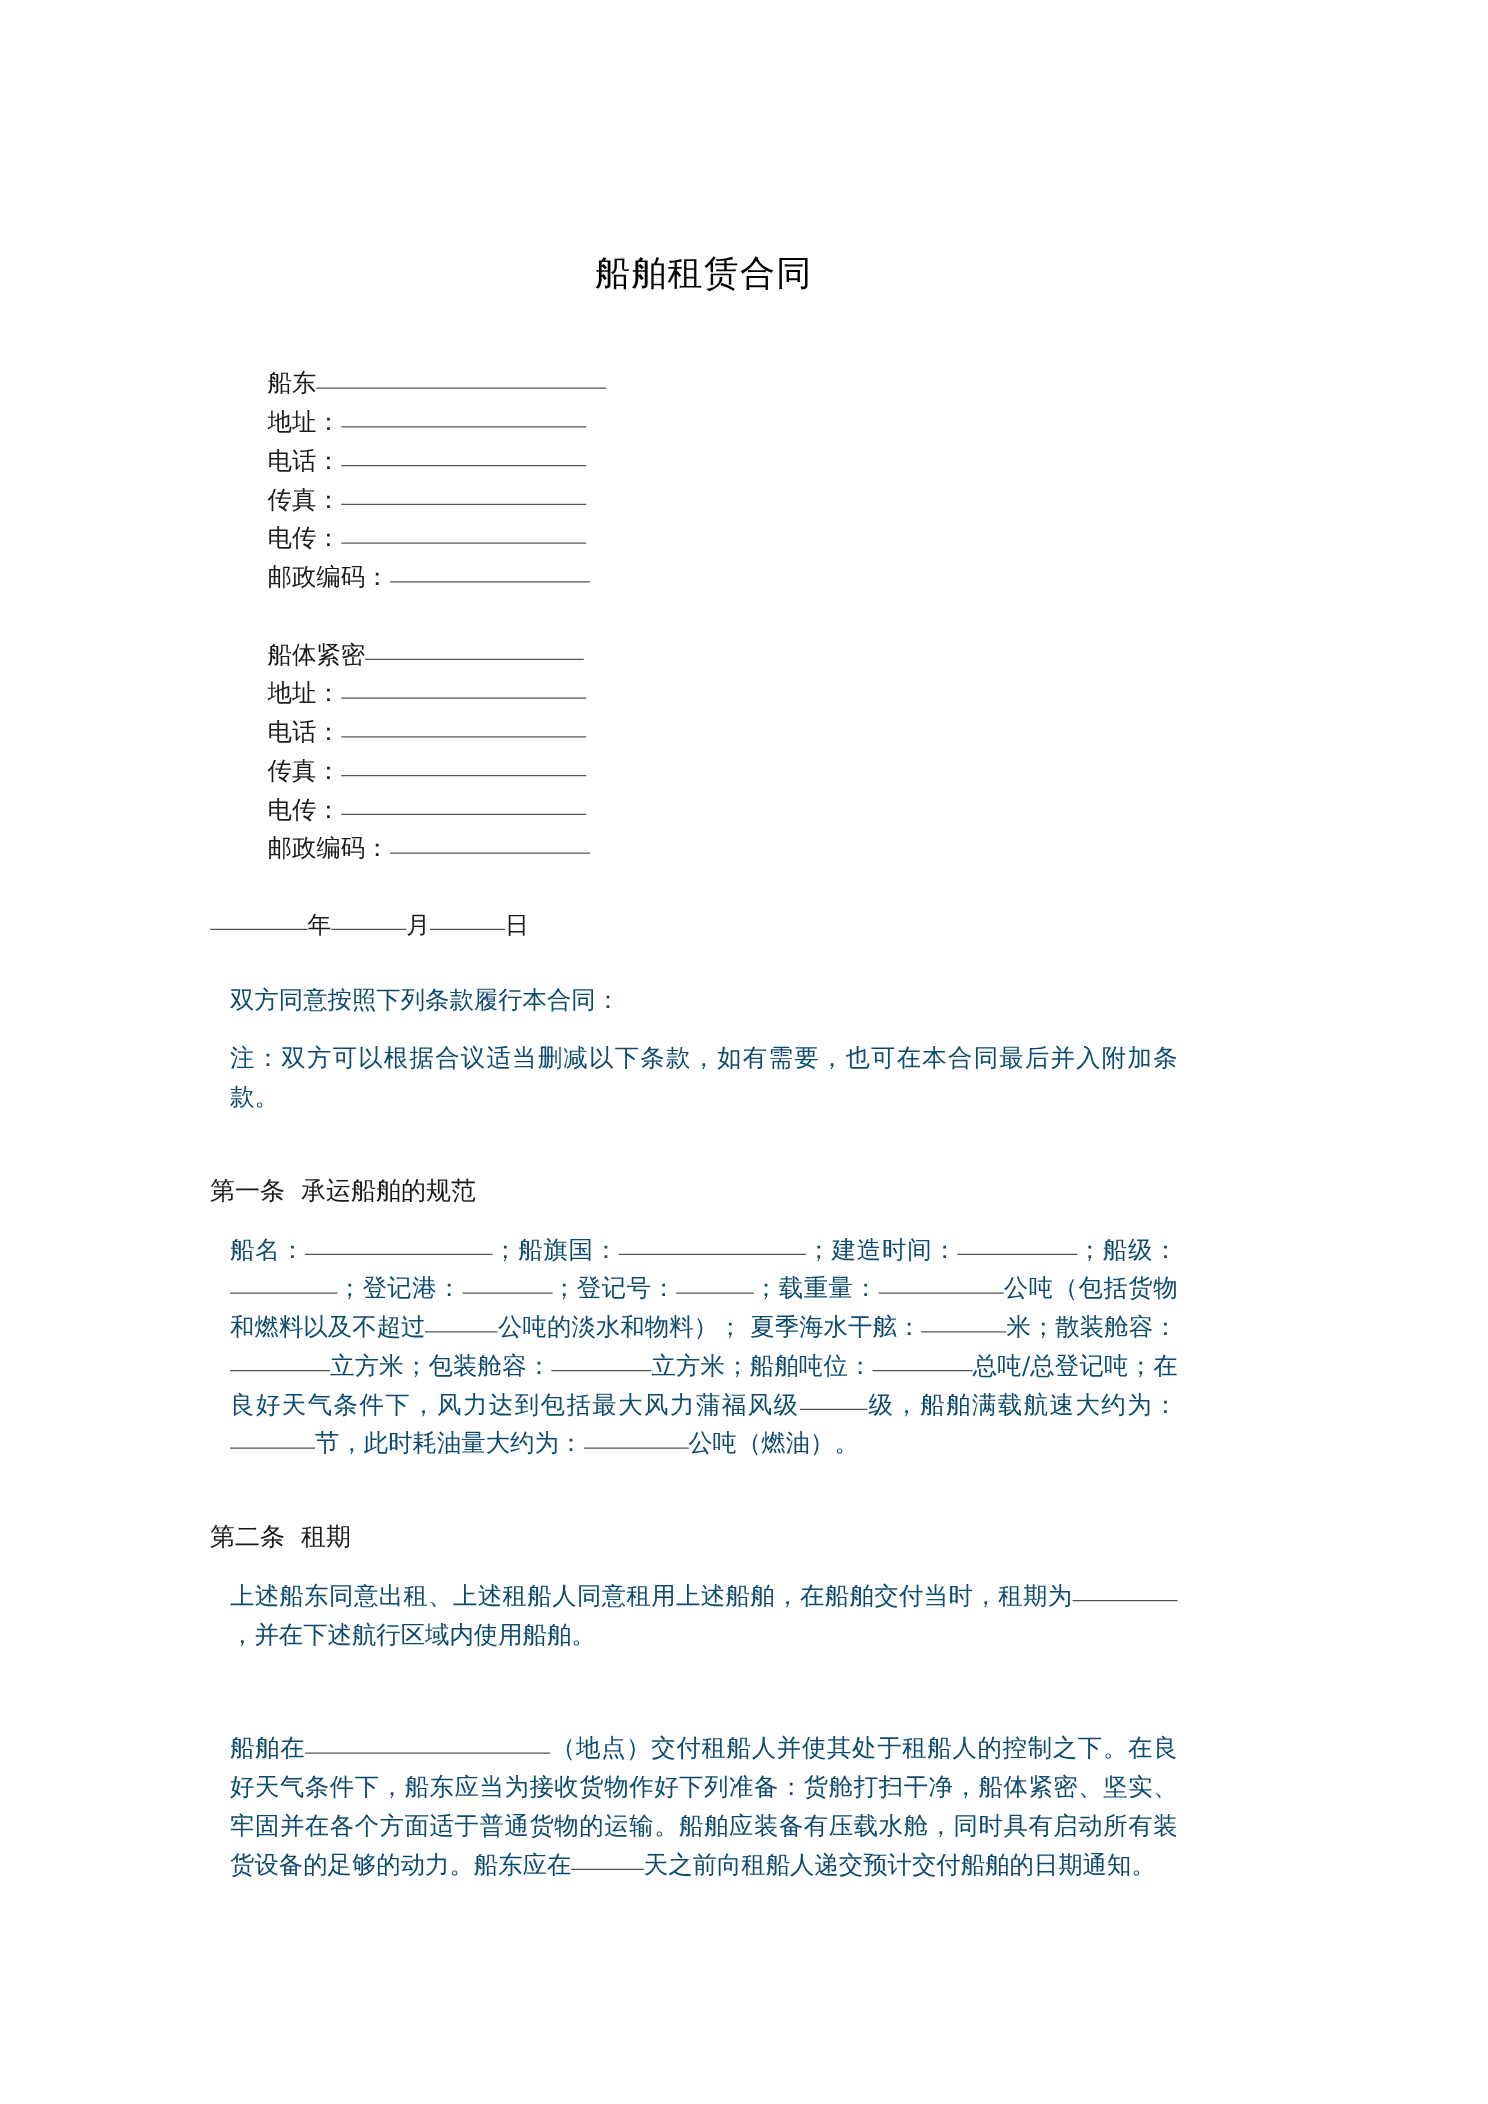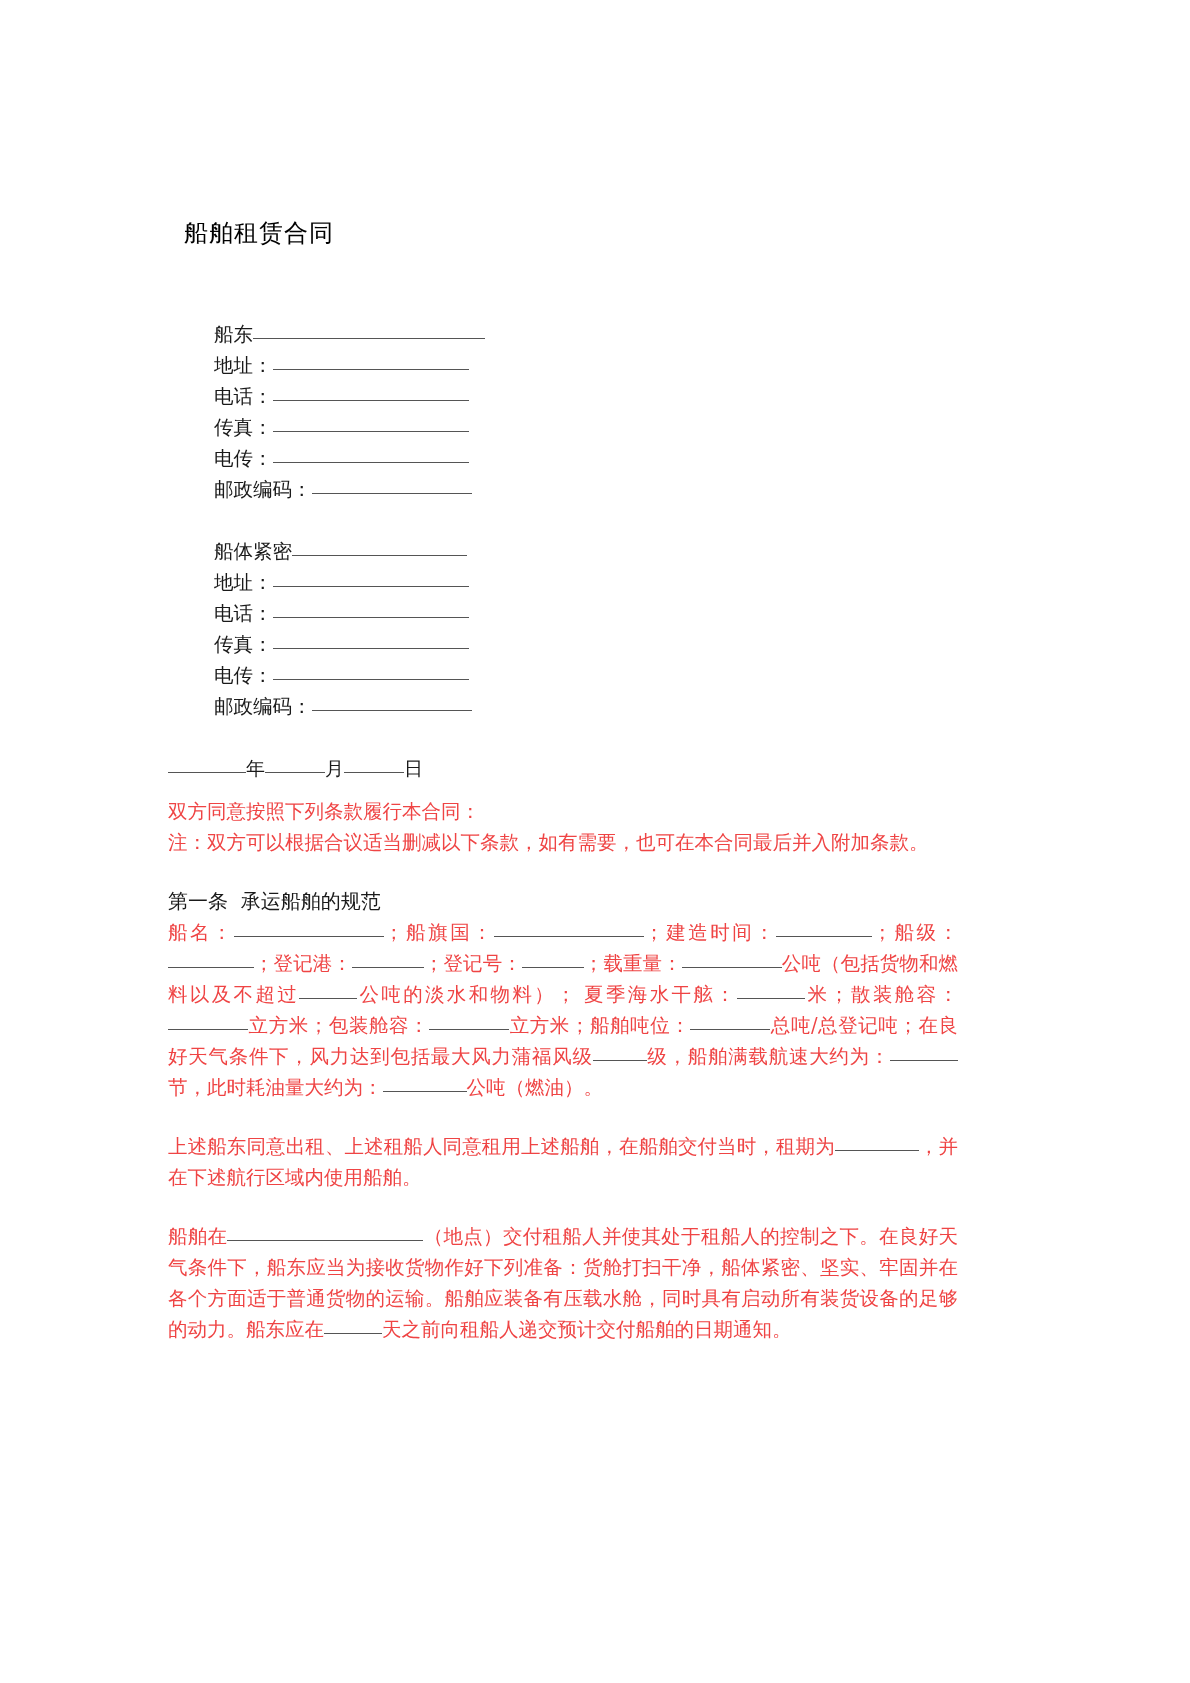--- a/index.html
+++ b/index.html
@@ -21,24 +21,25 @@
     box-sizing: border-box;
     overflow: hidden;
   }
   .content {
     position: absolute;
     left: 168px;
     top: 0;
     width: 790px;
   }
   .doc-title {
-    font-size: 24px;
+    text-align: center;
+    font-size: 28px;
     line-height: 1;
     font-weight: normal;
-    margin: 16px;
+    margin: 0;
     padding-top: 205px;
     letter-spacing: 1px;
     color: #000;
   }
   .spacer-after-title { height: 58px; }
 
   .party-block { margin: 0; }
   .field-line {
     font-size: 19.5px;
     line-height: 31px;
@@ -57,24 +58,24 @@
   .date-line {
     font-size: 19px;
     line-height: 31px;
     white-space: pre;
     color: #1a1a1a;
   }
 
   .para {
     font-size: 19.5px;
     line-height: 31px;
-    color: #ef4444;
+    color: #0c4a6e;
     text-align: justify;
     text-justify: inter-ideograph;
-    margin: 0;
+    margin: 16px;
   }
   .section-gap { height: 28px; }
   .small-gap { height: 12px; }
 
   .clause-title {
     font-size: 20px;
     line-height: 31px;
     color: #1a1a1a;
     margin: 0;
     white-space: pre;
@@ -125,20 +126,21 @@
     <p class="para">双方同意按照下列条款履行本合同：</p>
     <p class="para">注：双方可以根据合议适当删减以下条款，如有需要，也可在本合同最后并入附加条款。</p>
 
     <div class="section-gap"></div>
 
     <p class="clause-title">第一条  承运船舶的规范</p>
     <p class="para"><span>船名：</span><span class="u" style="width:150px"></span><span>；船旗国：</span><span class="u" style="width:150px"></span><span>；建造时间：</span><span class="u" style="width:96px"></span><span>；船级：</span><span class="u" style="width:86px"></span><span>；登记港：</span><span class="u" style="width:72px"></span><span>；登记号：</span><span class="u" style="width:62px"></span><span>；载重量：</span><span class="u" style="width:100px"></span><span>公吨（包括货物和燃料以及不超过</span><span class="u" style="width:58px"></span><span>公吨的淡水和物料）； 夏季海水干舷：</span><span class="u" style="width:68px"></span><span>米；散装舱容：</span><span class="u" style="width:80px"></span><span>立方米；包装舱容：</span><span class="u" style="width:80px"></span><span>立方米；船舶吨位：</span><span class="u" style="width:80px"></span><span>总吨/总登记吨；在良好天气条件下，风力达到包括最大风力蒲福风级</span><span class="u" style="width:54px"></span><span>级，船舶满载航速大约为：</span><span class="u" style="width:68px"></span><span>节，此时耗油量大约为：</span><span class="u" style="width:84px"></span><span>公吨（燃油）。</span></p>
 
     <div class="section-gap"></div>
 
+    <p class="clause-title">第二条  租期</p>
     <p class="para"><span>上述船东同意出租、上述租船人同意租用上述船舶，在船舶交付当时，租期为</span><span class="u" style="width:84px"></span><span>，并在下述航行区域内使用船舶。</span></p>
 
     <div class="section-gap"></div>
 
     <p class="para"><span>船舶在</span><span class="u" style="width:196px"></span><span>（地点）交付租船人并使其处于租船人的控制之下。在良好天气条件下，船东应当为接收货物作好下列准备：货舱打扫干净，船体紧密、坚实、牢固并在各个方面适于普通货物的运输。船舶应装备有压载水舱，同时具有启动所有装货设备的足够的动力。船东应在</span><span class="u" style="width:58px"></span><span>天之前向租船人递交预计交付船舶的日期通知。</span></p>
 
   </div>
 </div>
 
 </body></html>

